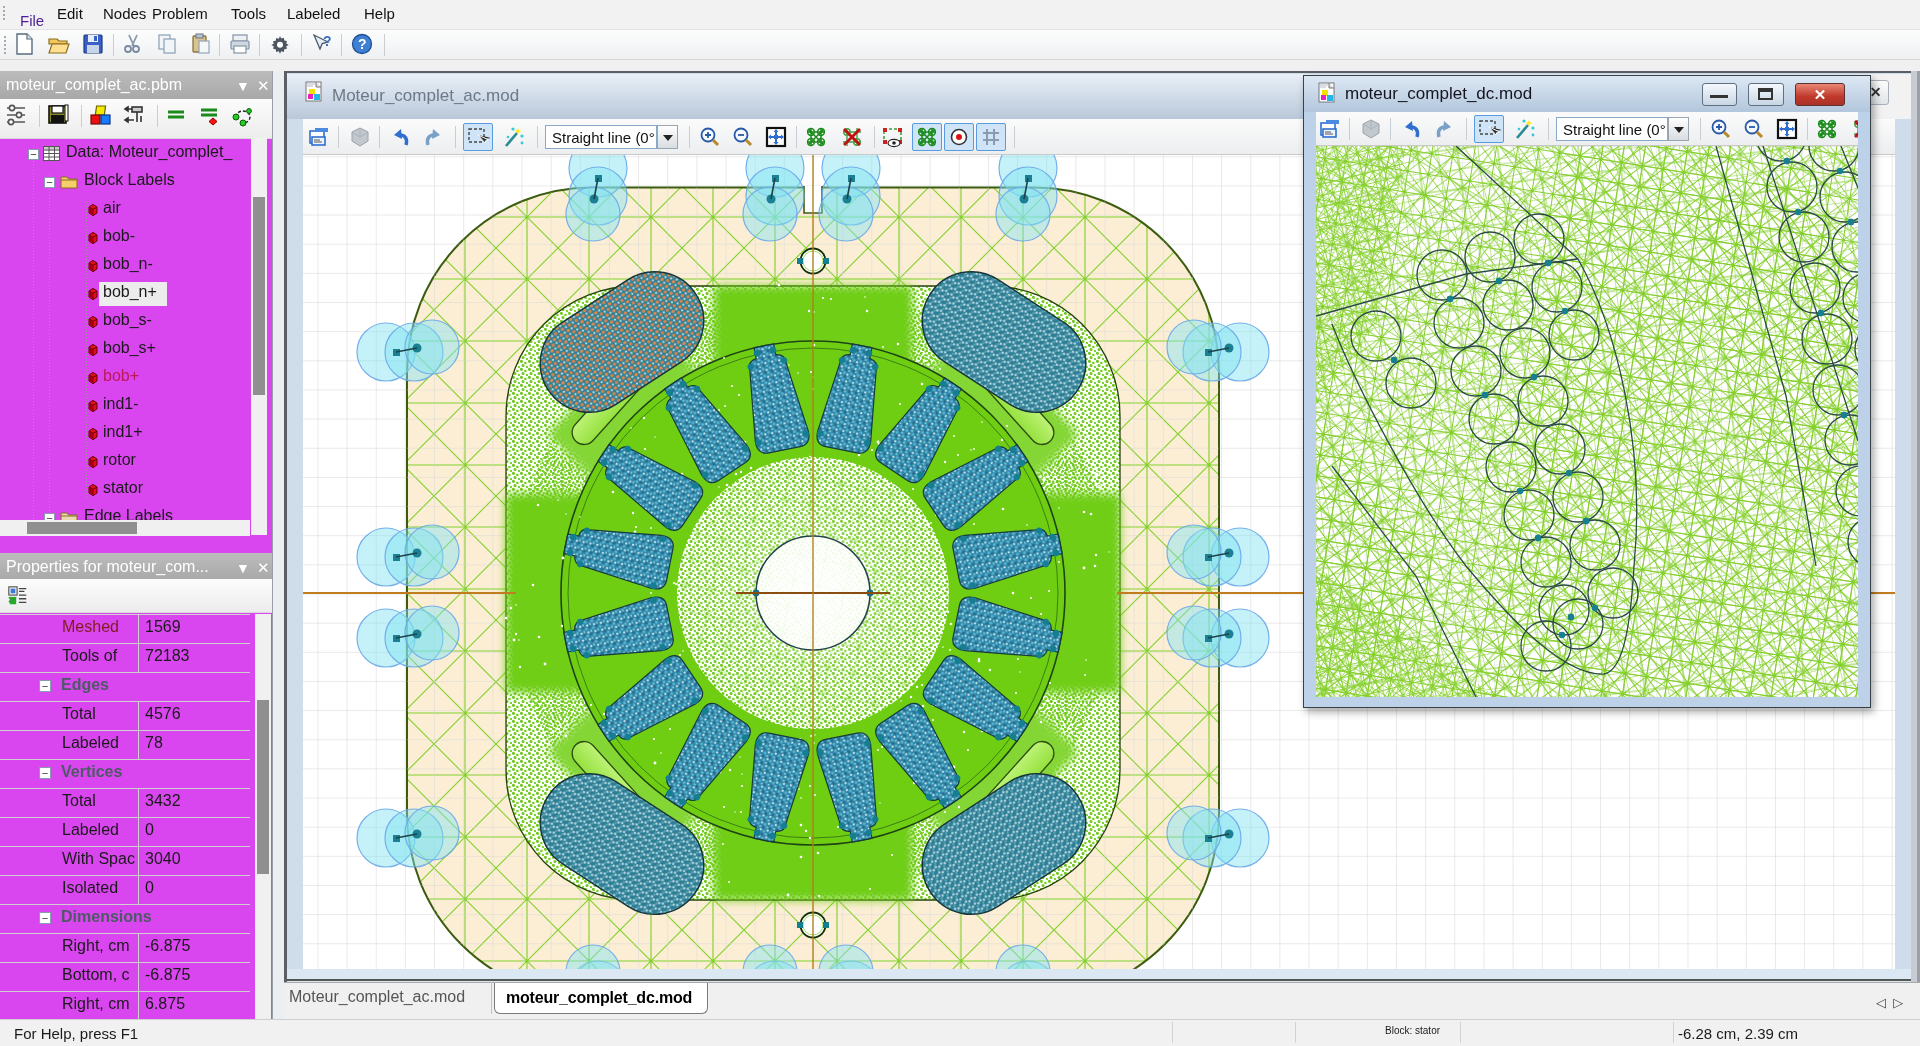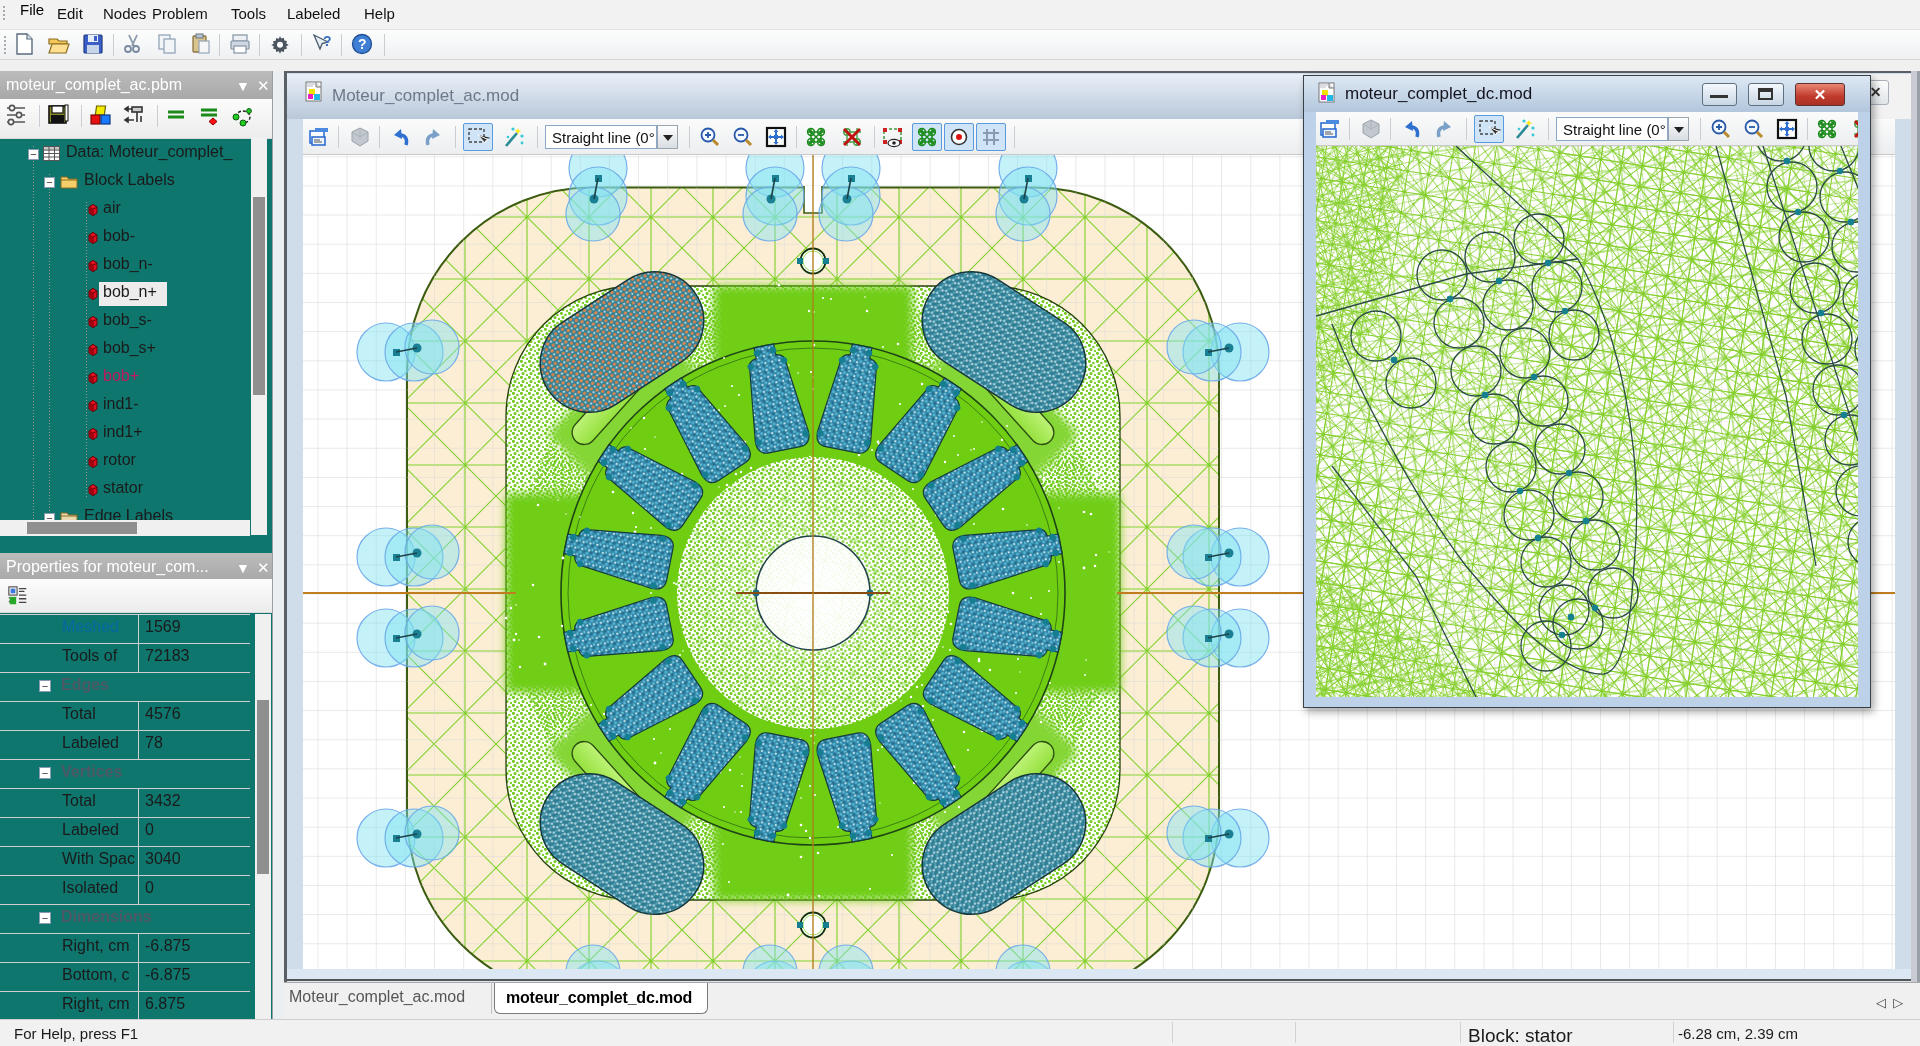--- a/index.html
+++ b/index.html
@@ -1,21 +1,21 @@
 <!DOCTYPE html>
 <html><head><meta charset="utf-8"><style>
 *{margin:0;padding:0;box-sizing:border-box}
 body{width:1920px;height:1046px;font-family:"Liberation Sans",sans-serif;overflow:hidden;position:relative;background:#f0f0f0}
 .abs{position:absolute}
 .vsep{position:absolute;width:1px;height:22px;background:#c9ced4}
 .hdr{position:absolute;left:0;width:272px;height:28px;background:linear-gradient(#bcbcbc,#a8a8a8);color:#fff;font-size:16px;line-height:28px;padding-left:6px}
 .hdr .ctl{position:absolute;top:0;color:#fff;font-size:14px}
 </style></head><body>
 <div class="abs" style="left:0;top:0;width:1920px;height:29px;background:#f2f2f2">
-<span style="position:absolute;left:20px;top:1px;font-size:15px;color:#000000">File</span>
+<span style="position:absolute;left:20px;top:12px;font-size:15px;color:#4c1d95">File</span>
 <span style="position:absolute;left:57px;top:5px;font-size:15px;color:#111">Edit</span>
 <span style="position:absolute;left:103px;top:5px;font-size:15px;color:#111">Nodes</span>
 <span style="position:absolute;left:152px;top:5px;font-size:15px;color:#111">Problem</span>
 <span style="position:absolute;left:231px;top:5px;font-size:15px;color:#111">Tools</span>
 <span style="position:absolute;left:287px;top:5px;font-size:15px;color:#111">Labeled</span>
 <span style="position:absolute;left:364px;top:5px;font-size:15px;color:#111">Help</span>
 <div style="position:absolute;left:3px;top:6px;width:2px;height:16px;background-image:linear-gradient(#aaa 2px,transparent 2px);background-size:2px 4px"></div>
 </div>
 <div class="abs" style="left:0;top:29px;width:1920px;height:31px;background:linear-gradient(#fdfdfd,#eef0f2);border-top:1px solid #e2e2e2;border-bottom:1px solid #d6d6d6"></div>
 <div style="position:absolute;left:4px;top:36px;width:2px;height:18px;background-image:linear-gradient(#aaa 2px,transparent 2px);background-size:2px 4px"></div>
@@ -65,21 +65,21 @@
     <circle cx="12" cy="12" r="9.5" fill="#3f7fd4" stroke="#1f4f94" stroke-width="1.3"></circle>
     <text x="8" y="17" font-size="14" font-weight="bold" fill="#fff" font-family="Liberation Sans">?</text>
   </svg>
 <div class="vsep" style="left:113px;top:34px"></div>
 <div class="vsep" style="left:219px;top:34px"></div>
 <div class="vsep" style="left:259px;top:34px"></div>
 <div class="vsep" style="left:301px;top:34px"></div>
 <div class="vsep" style="left:341px;top:34px"></div>
 <div class="vsep" style="left:384px;top:34px"></div>
 <div class="abs" style="left:0;top:61px;width:1920px;height:10px;background:#f0f0f0"></div>
-<div class="abs" style="left:0;top:71px;width:286px;height:948px;background:#0f766e">
+<div class="abs" style="left:0;top:71px;width:286px;height:948px;background:#d946ef">
 <div class="hdr" style="top:0">moteur_complet_ac.pbm<span class="ctl" style="left:236px;top:1px">▼</span><span class="ctl" style="left:257px;top:1px;font-size:15px">✕</span></div>
 <div class="abs" style="left:0;top:28px;width:272px;height:40px;background:linear-gradient(#fcfcfc,#ececec);border-bottom:1px solid #d9d9d9"></div>
 </div>
 <svg width="24" height="24" viewBox="0 0 24 24" style="position:absolute;left:5px;top:103px">
     <g stroke="#555" stroke-width="1.6" fill="#fff">
       <path d="M2 5h18M2 12h18M2 19h18"></path>
       <circle cx="7" cy="5" r="2.6"></circle>
       <circle cx="14" cy="12" r="2.6"></circle>
       <circle cx="6" cy="19" r="2.6"></circle>
     </g>
@@ -215,21 +215,21 @@
 <div class="abs" style="left:27px;top:522px;width:110px;height:12px;background:#8f8f8f"></div>
 <div class="hdr" style="top:553px">Properties for moteur_com...<span class="ctl" style="left:236px;top:1px">▼</span><span class="ctl" style="left:257px;top:1px;font-size:15px">✕</span></div>
 <div class="abs" style="left:0;top:579px;width:272px;height:34px;background:linear-gradient(#fcfcfc,#ececec);border-bottom:1px solid #d9d9d9"></div>
 <svg width="22" height="22" viewBox="0 0 24 24" style="position:absolute;left:7px;top:585px">
     <rect x="2" y="2" width="9" height="9" fill="#e8e8e8" stroke="#333"></rect>
     <rect x="4" y="4" width="5" height="5" fill="#3a7adf"></rect>
     <path d="M13 4h8M13 7h6M13 11h8M2 14h8M13 15h8M2 18h6M13 19h8" stroke="#444" stroke-width="1.4"></path>
     <rect x="3" y="13" width="7" height="8" fill="#28a828"></rect>
   </svg>
 <div style="position:absolute;left:0;top:614px;width:250px;height:1px;background:#cfcfcf"></div>
-<div style="position:absolute;left:62px;top:618px;font-size:16px;color:#0369a1;white-space:nowrap;overflow:hidden;width:76px">Meshed</div>
+<div style="position:absolute;left:62px;top:618px;font-size:16px;color:#7f1d1d;white-space:nowrap;overflow:hidden;width:76px">Meshed</div>
 <div style="position:absolute;left:138px;top:614px;width:1px;height:29px;background:#cfcfcf"></div>
 <div style="position:absolute;left:145px;top:618px;font-size:16px;color:#1a1a1a">1569</div>
 <div style="position:absolute;left:0;top:643px;width:250px;height:1px;background:#cfcfcf"></div>
 <div style="position:absolute;left:62px;top:647px;font-size:16px;color:#1a1a1a;white-space:nowrap;overflow:hidden;width:76px">Tools of</div>
 <div style="position:absolute;left:138px;top:643px;width:1px;height:29px;background:#cfcfcf"></div>
 <div style="position:absolute;left:145px;top:647px;font-size:16px;color:#1a1a1a">72183</div>
 <div style="position:absolute;left:0;top:672px;width:250px;height:1px;background:#cfcfcf"></div>
 <div style="position:absolute;left:39px;top:680px;width:12px;height:12px;background:#fff;border:1px solid #8a9ab0;font-size:11px;line-height:10px;text-align:center;color:#333">−</div>
 <div style="position:absolute;left:61px;top:676px;font-size:16px;font-weight:bold;color:#4d5a66">Edges</div>
 <div style="position:absolute;left:0;top:701px;width:250px;height:1px;background:#cfcfcf"></div>
@@ -1261,13 +1261,13 @@
 <div class="abs" style="left:491px;top:982px;width:1px;height:32px;background:#c2c2c2"></div>
 <div class="abs" style="left:494px;top:983px;width:214px;height:31px;background:#fff;border:1px solid #7a7a7a;border-top:none;border-radius:0 0 6px 6px"></div>
 <div class="abs" style="left:506px;top:989px;font-size:16px;font-weight:bold;color:#000;letter-spacing:-0.2px">moteur_complet_dc.mod</div>
 <div class="abs" style="left:1876px;top:995px;font-size:13px;color:#444">◁&nbsp;&nbsp;▷</div>
 <div class="abs" style="left:0;top:1019px;width:1920px;height:27px;background:#f1f1f1;border-top:1px solid #cfcfcf"></div>
 <div class="abs" style="left:14px;top:1025px;font-size:15px;color:#1a1a1a">For Help, press F1</div>
 <div class="abs" style="left:1172px;top:1022px;width:1px;height:21px;background:#d2d2d2"></div>
 <div class="abs" style="left:1295px;top:1022px;width:1px;height:21px;background:#d2d2d2"></div>
 <div class="abs" style="left:1460px;top:1022px;width:1px;height:21px;background:#d2d2d2"></div>
 <div class="abs" style="left:1673px;top:1022px;width:1px;height:21px;background:#d2d2d2"></div>
-<div class="abs" style="left:1468px;top:1025px;font-size:19px;color:#1a1a1a">Block: stator</div>
+<div class="abs" style="left:1385px;top:1025px;font-size:10px;color:#1a1a1a">Block: stator</div>
 <div class="abs" style="left:1678px;top:1025px;font-size:15px;color:#1a1a1a">-6.28 cm, 2.39 cm</div>
 </body></html>

